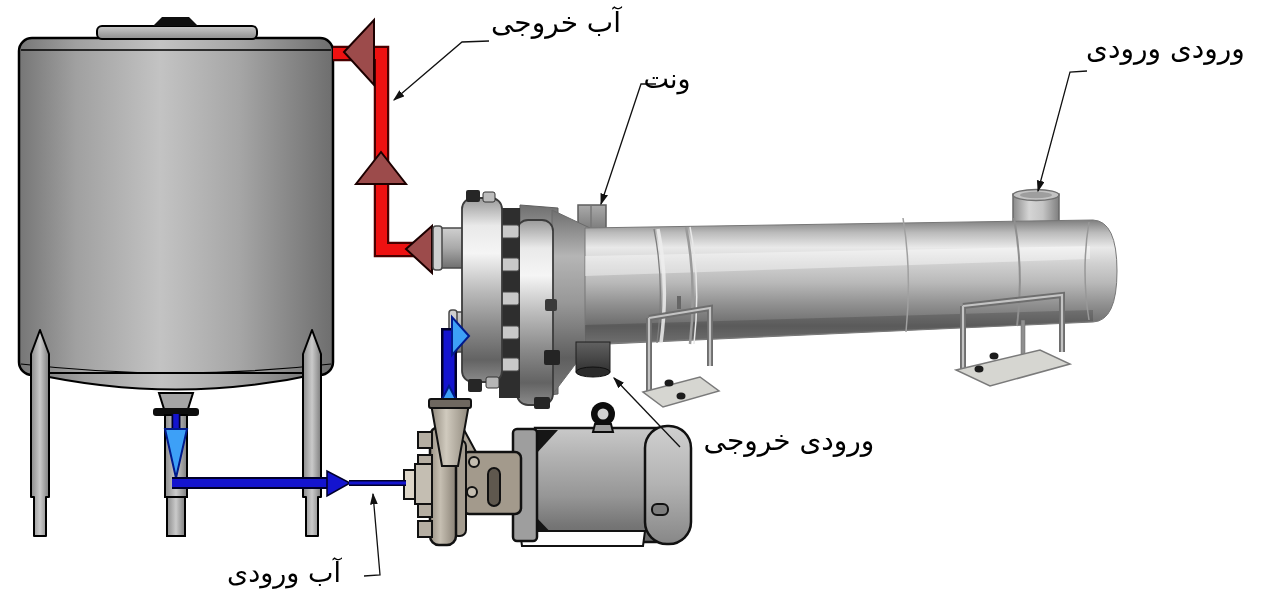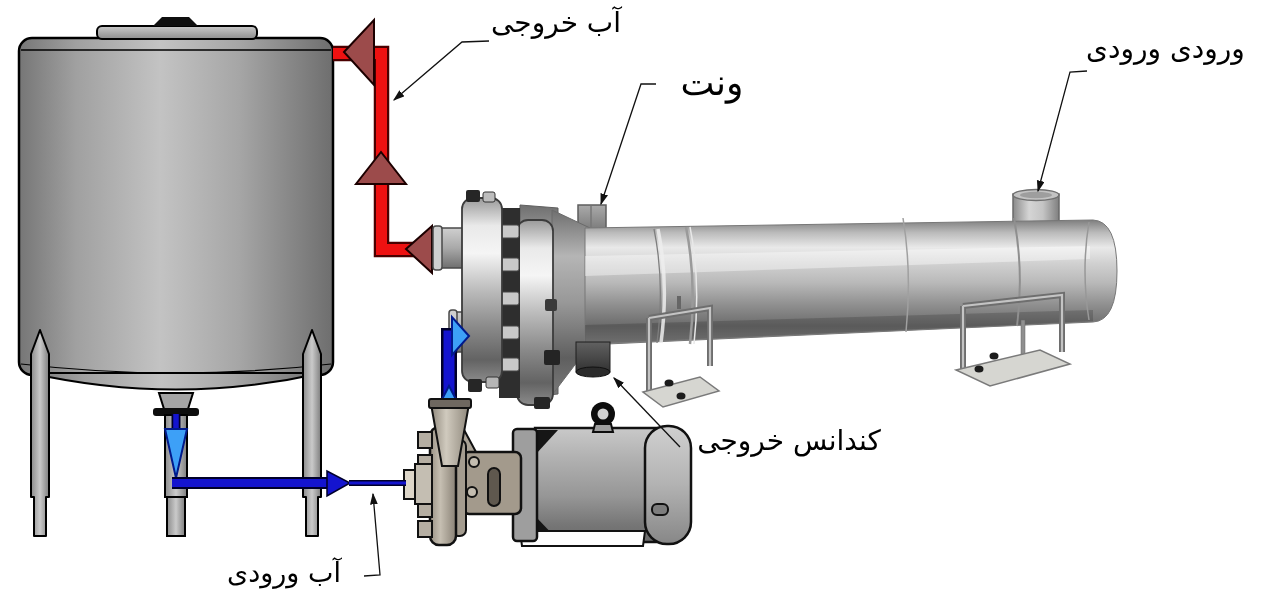--- a/index.html
+++ b/index.html
@@ -15,21 +15,21 @@
   .diagram-label{
     position:absolute;
     direction:rtl;
     color:#000;
     font-family:"DejaVu Sans",sans-serif;
     white-space:nowrap;
     text-align:center;
     line-height:1.1;
   }
   .lbl-water-outlet{left:480px;top:8px;width:152px;font-size:28px;}
-  .lbl-vent{left:672px;top:64px;width:80px;font-size:36px;font-family:Liberation Serif, serif;}
+  .lbl-vent{left:627px;top:64px;width:80px;font-size:27px;}
   .lbl-steam-inlet{left:1068px;top:34px;width:195px;font-size:28px;}
   .lbl-condensate{left:676px;top:426px;width:226px;font-size:28px;}
   .lbl-water-inlet{left:200px;top:558px;width:168px;font-size:27px;text-align:center;}
 </style>
 </head>
 <body>
 
 <div class="stage">
 
 <svg width="1267" height="611" viewBox="0 0 1267 611">
@@ -299,16 +299,16 @@
     <path d="M656,84 L641,84 L601,204" marker-end="url(#leaderHead)"></path>
     <path d="M1087,71 L1070,72 L1038,191" marker-end="url(#leaderHead)"></path>
     <path d="M680,447 L614,378" marker-end="url(#leaderHead)"></path>
     <path d="M364,576 L380,575 L373,494" marker-end="url(#leaderHead)"></path>
   </g>
 </svg>
 
 <div class="diagram-label lbl-water-outlet">آب خروجی</div>
 <div class="diagram-label lbl-vent">ونت</div>
 <div class="diagram-label lbl-steam-inlet">ورودی ورودی</div>
-<div class="diagram-label lbl-condensate">کندانس خروجی</div>
+<div class="diagram-label lbl-condensate">ورودی خروجی</div>
 <div class="diagram-label lbl-water-inlet">آب ورودی</div>
 
 </div>
 
 </body></html>

